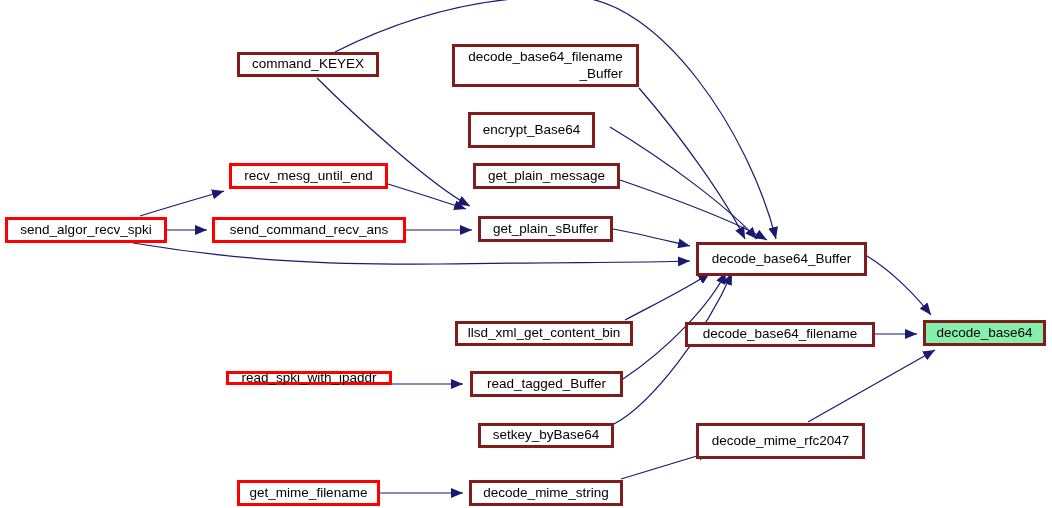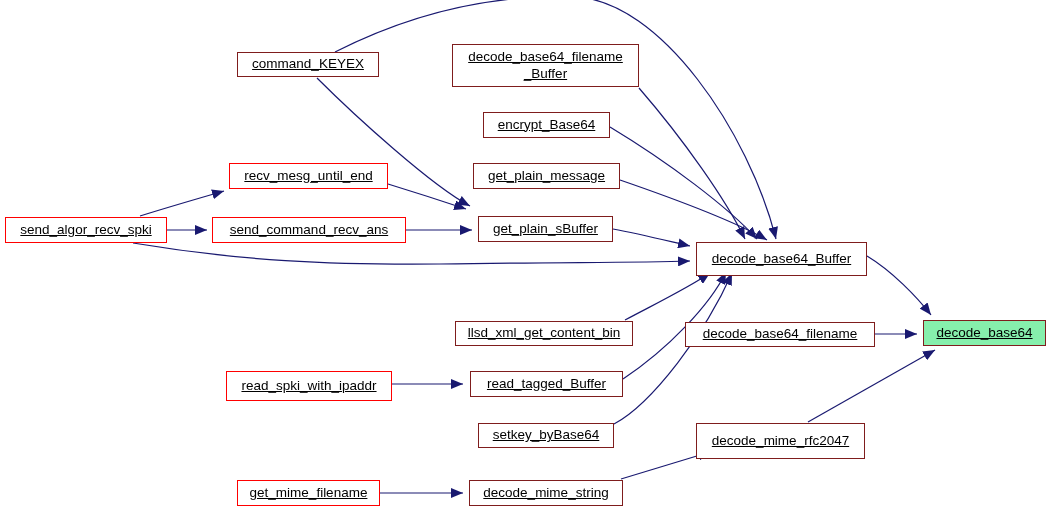--- a/index.html
+++ b/index.html
@@ -10,28 +10,27 @@
     font-family:"Liberation Sans", sans-serif;
     overflow:hidden;
   }
   .edges{position:absolute;left:0;top:0;width:1052px;height:508px;}
   .edge{fill:none;stroke:#191970;stroke-width:1.2px;}
   .node{
     position:absolute;
     display:flex;align-items:center;justify-content:center;
     box-sizing:border-box;
     background:#ffffff;
-    border:1px solid #7f1d1d;
+    border:3px solid #7f1d1d;
     color:#000000;
     font-size:13.5px;
     white-space:pre-line;
-    text-align:center;
+    text-align:right;
     line-height:1.25;
     cursor:pointer;
-    text-decoration:underline;
   }
   .node.red{border-color:#ff0000;}
   .node.selected{background:#86efac;}
 </style>
 </head>
 <body>
 
 <div class="canvas">
 
   <svg class="edges" width="1052" height="508" viewBox="0 0 1052 508" xmlns="http://www.w3.org/2000/svg">
@@ -60,37 +59,37 @@
     <path class="edge" d="M808,422 L935,350" marker-end="url(#arrow)"></path>
     <path class="edge" d="M621,479 L710,452" marker-end="url(#arrow)"></path>
     <path class="edge" d="M380,493 L463,493" marker-end="url(#arrow)"></path>
   </svg>
 
   <div class="node" style="left:237px;top:52px;width:142px;height:25px">command_KEYEX</div>
 
   <div class="node" style="left:452px;top:44px;width:187px;height:43px">decode_base64_filename
 _Buffer</div>
 
-  <div class="node" style="left:483px;top:112px;width:127px;height:26px">encrypt_Base64</div>
+  <div class="node" style="left:468px;top:112px;width:127px;height:36px">encrypt_Base64</div>
 
   <div class="node" style="left:473px;top:163px;width:147px;height:26px">get_plain_message</div>
 
   <div class="node red" style="left:229px;top:163px;width:159px;height:26px">recv_mesg_until_end</div>
 
   <div class="node red" style="left:5px;top:217px;width:162px;height:26px">send_algor_recv_spki</div>
 
   <div class="node red" style="left:212px;top:217px;width:194px;height:26px">send_command_recv_ans</div>
 
   <div class="node" style="left:478px;top:216px;width:135px;height:26px">get_plain_sBuffer</div>
 
   <div class="node" style="left:696px;top:242px;width:171px;height:34px">decode_base64_Buffer</div>
 
   <div class="node" style="left:455px;top:321px;width:178px;height:25px">llsd_xml_get_content_bin</div>
 
-  <div class="node red" style="left:226px;top:371px;width:166px;height:30px">read_spki_with_ipaddr</div>
+  <div class="node red" style="left:226px;top:371px;width:166px;height:14px">read_spki_with_ipaddr</div>
 
   <div class="node" style="left:470px;top:371px;width:153px;height:26px">read_tagged_Buffer</div>
 
   <div class="node" style="left:478px;top:423px;width:136px;height:25px">setkey_byBase64</div>
 
   <div class="node" style="left:696px;top:423px;width:169px;height:36px">decode_mime_rfc2047</div>
 
   <div class="node red" style="left:237px;top:480px;width:143px;height:26px">get_mime_filename</div>
 
   <div class="node" style="left:469px;top:480px;width:154px;height:26px">decode_mime_string</div>

